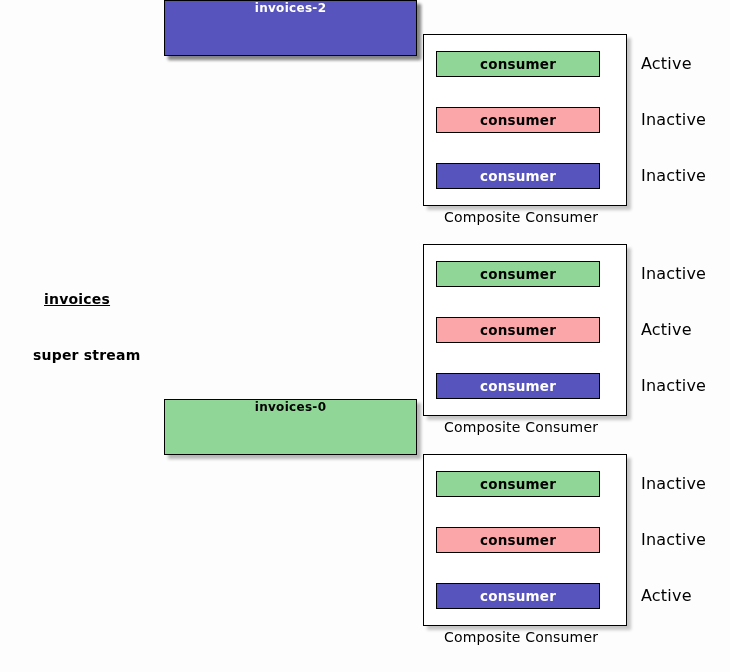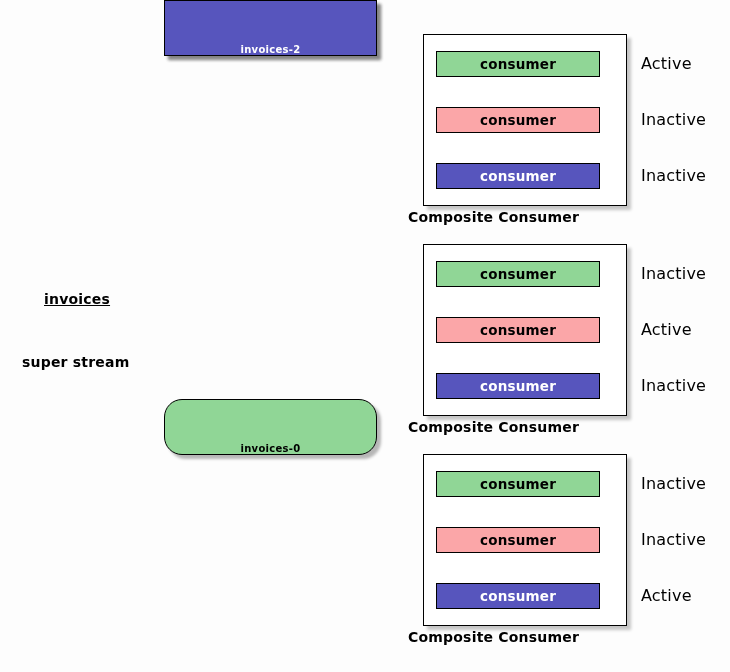--- a/index.html
+++ b/index.html
@@ -23,62 +23,62 @@
   
   .stream-label {
     position: absolute;
     font-size: 14px;
     font-weight: bold;
     color: #000;
     white-space: nowrap;
     letter-spacing: 0.2px;
   }
   #super-stream-name  { left: 44px;  top: 291px; text-decoration: underline; }
-  #super-stream-kind  { left: 22px;  top: 347px; margin-top: 7px; }
+  #super-stream-kind  { left: 33px;  top: 347px; }
 
   
   .partition {
     position: absolute;
     left: 164px;
-    width: 213px;
+    width: 253px;
     height: 56px;
     border: 1.5px solid #000;
     box-sizing: border-box;
     display: flex;
-    align-items: flex-end;
+    align-items: flex-start;
     justify-content: center;
     box-shadow: 4px 4px 3px rgba(0,0,0,0.28);
-    font-size: 10px;
+    font-size: 12px;
     font-weight: bold;
     letter-spacing: 0.3px;
   }
   .partition:nth-of-type(1) { top: 203px; }
   .partition:nth-of-type(2) { top: 301px; }
-  .partition:nth-of-type(3) { top: 399px; border-radius: 18px; }
+  .partition:nth-of-type(3) { top: 399px; }
 
   
   .composite {
     position: absolute;
     left: 423px;
     width: 204px;
     height: 172px;
     border: 1.5px solid #000;
     background: #fff;
     box-sizing: border-box;
     box-shadow: 4px 4px 3px rgba(0,0,0,0.22);
   }
   #composite-0 { top: 34px;  }
   #composite-1 { top: 244px; }
   #composite-2 { top: 454px; }
 
   .composite-caption {
     position: absolute;
-    left: 408px;
+    left: 444px;
     font-size: 14px;
-    font-weight: bold;
+    font-weight: normal;
     color: #000;
     white-space: nowrap;
     letter-spacing: 0.2px;
   }
   #caption-0 { top: 209px; }
   #caption-1 { top: 419px; }
   #caption-2 { top: 629px; }
 
   
   .consumer-row {

